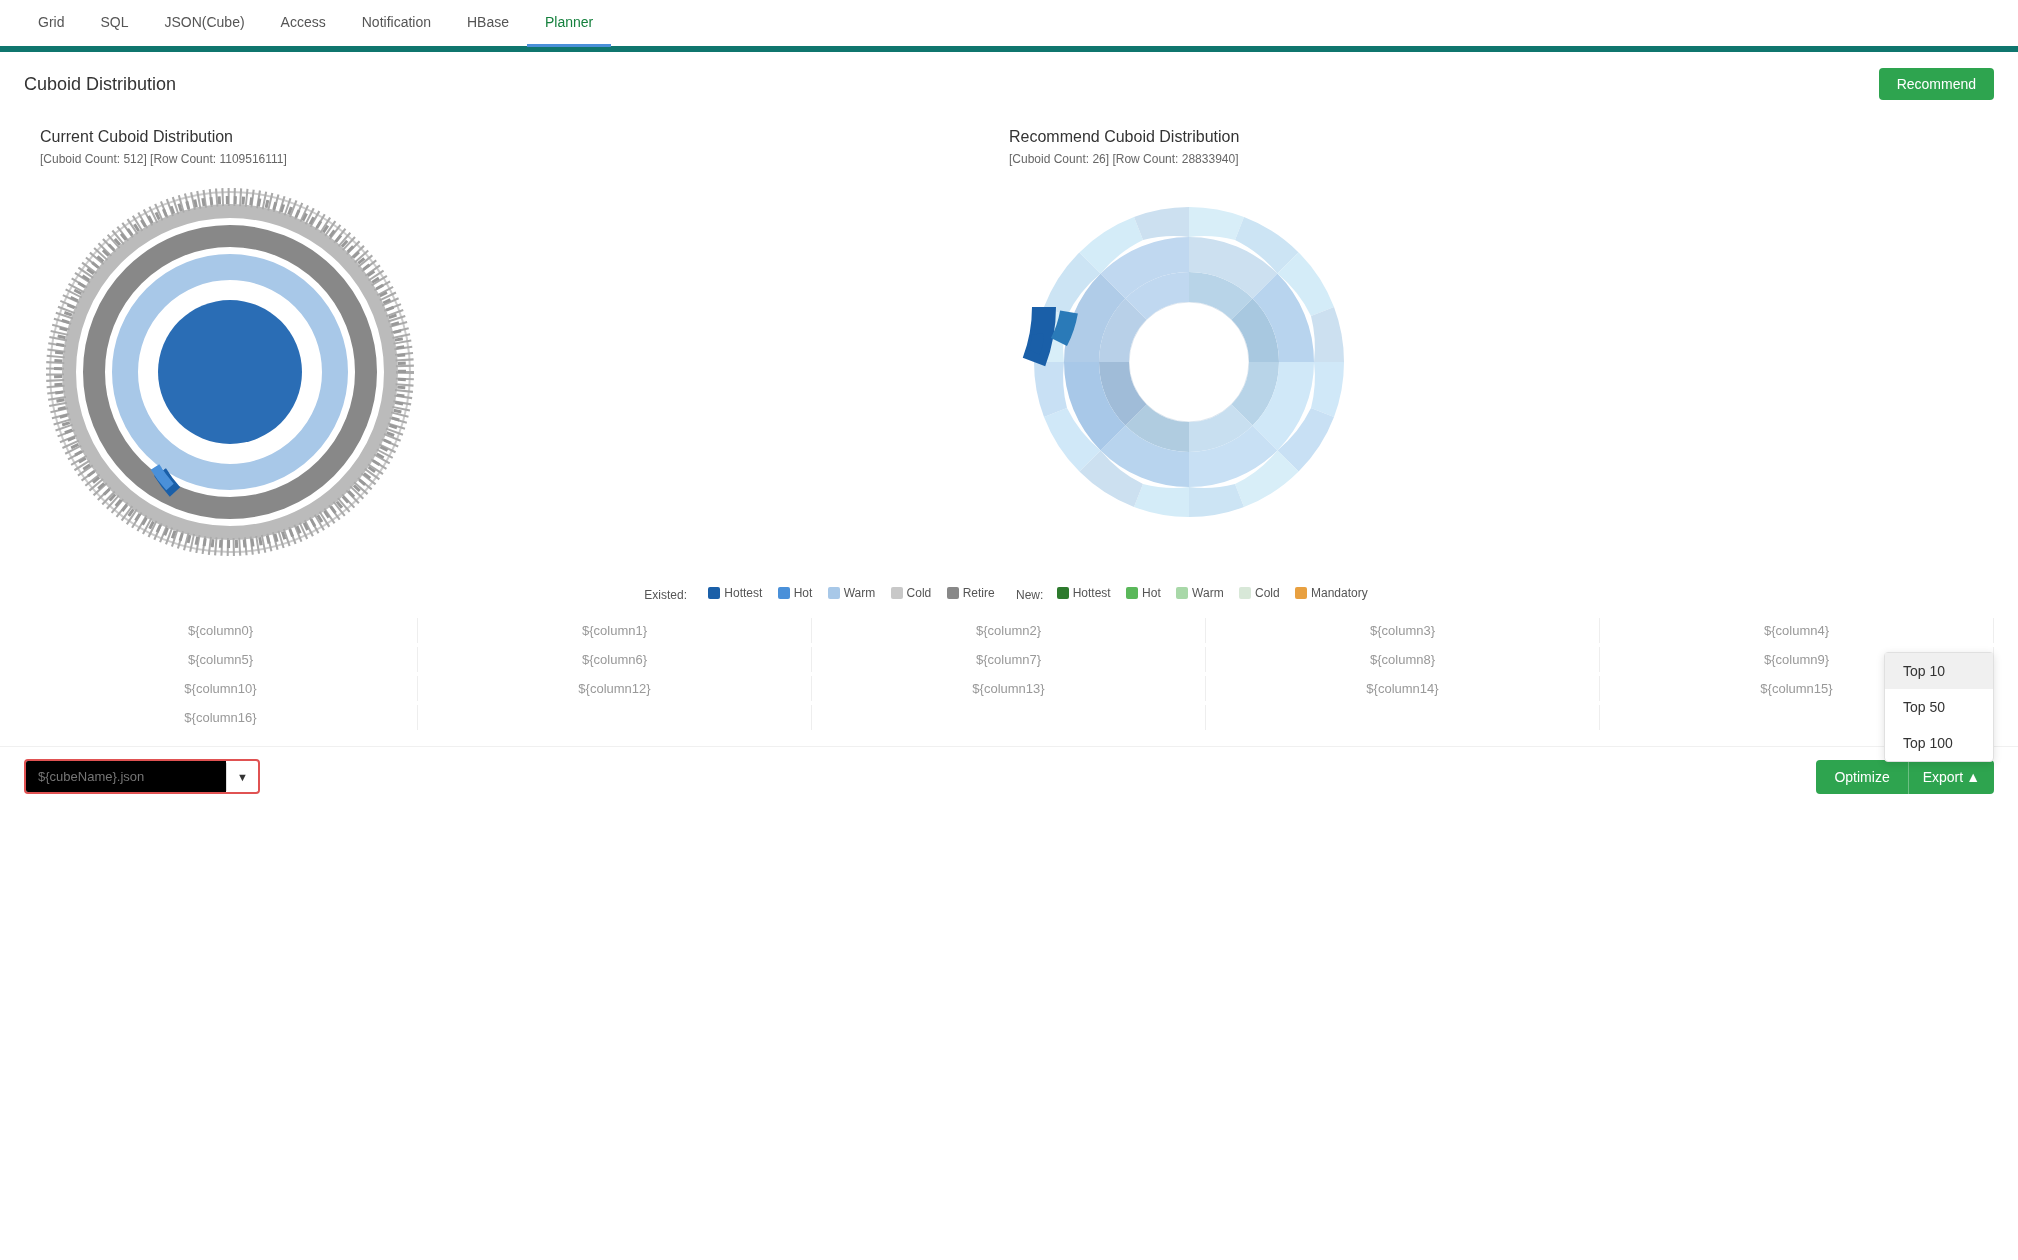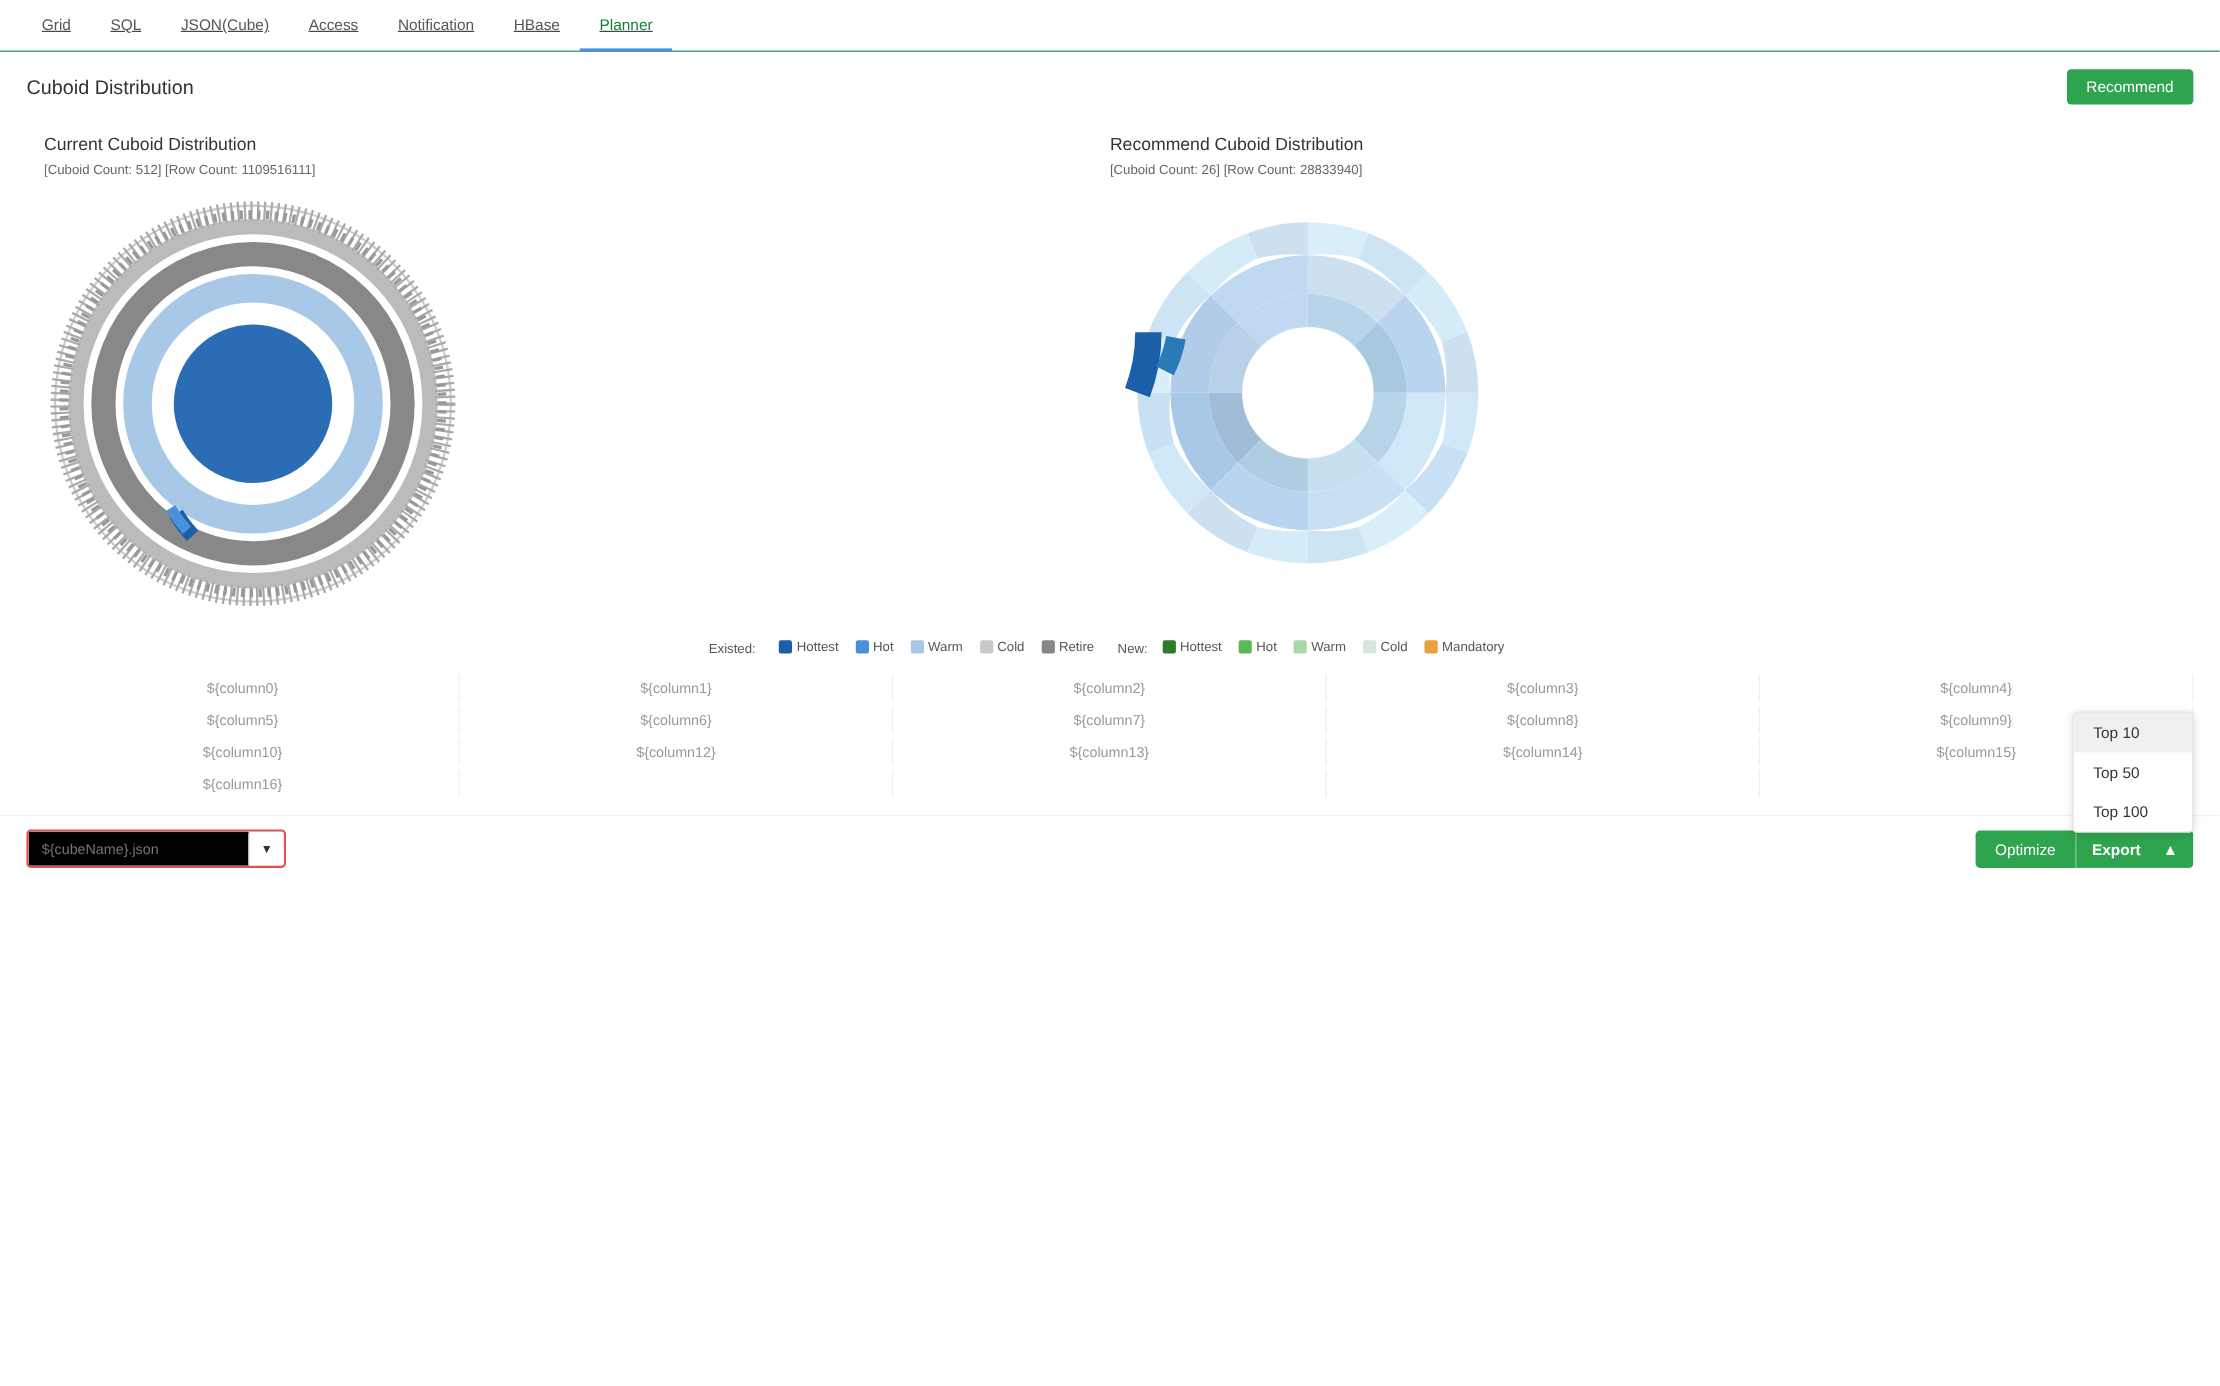--- a/index.html
+++ b/index.html
@@ -1,19 +1,19 @@
 <!DOCTYPE html>
 <html><head>
   <meta charset="utf-8">
   <style>
     * { box-sizing: border-box; margin: 0; padding: 0; }
     body { font-family: -apple-system, BlinkMacSystemFont, 'Segoe UI', Arial, sans-serif; background: #fff; color: #333; font-size: 14px; }
 
     
-    .nav-tabs { display: flex; border-bottom: 1px solid #0f766e; padding: 0 20px; text-decoration: underline; }
+    .nav-tabs { display: flex; border-bottom: 6px solid #0f766e; padding: 0 20px; }
     .nav-tab { padding: 14px 18px; cursor: pointer; color: #555; font-size: 14px; border-bottom: 3px solid transparent; margin-bottom: -1px; }
     .nav-tab.active { color: #15803d; border-bottom: 3px solid #4a90d9; font-weight: 500; }
 
     
     .page-header { display: flex; align-items: center; justify-content: space-between; padding: 16px 24px 8px; }
     .page-title { font-size: 18px; font-weight: 500; color: #333; }
     .btn-recommend { background: #2ea44f; color: #fff; border: none; border-radius: 4px; padding: 8px 18px; font-size: 14px; cursor: pointer; }
 
     
     .charts-area { display: flex; justify-content: space-around; padding: 20px 40px 10px; }
@@ -35,21 +35,21 @@
     .col-cell { text-align: center; padding: 5px 4px; font-size: 13px; color: #999; border-right: 1px solid #eee; }
     .col-cell:last-child { border-right: none; }
 
     
     .bottom-bar { display: flex; align-items: center; justify-content: space-between; padding: 12px 24px; border-top: 1px solid #f0f0f0; position: relative; margin-top: 6px; }
     .file-select-wrapper { display: flex; align-items: center; border: 2px solid #e05252; border-radius: 4px; overflow: hidden; min-width: 220px; }
     .file-select { flex: 1; padding: 8px 12px; border: none; outline: none; font-size: 13px; color: #999; background: #000000; cursor: pointer; }
     .file-select-arrow { padding: 8px 10px; background: #fff; border-left: 1px solid #ddd; cursor: pointer; font-size: 11px; }
     .bottom-right { display: flex; align-items: center; gap: 0; position: relative; }
     .btn-optimize { background: #2ea44f; color: #fff; border: none; padding: 9px 18px; font-size: 14px; cursor: pointer; border-radius: 4px 0 0 4px; }
-    .btn-export { background: #2ea44f; color: #fff; border: none; padding: 9px 14px; font-size: 14px; cursor: pointer; border-radius: 0 4px 4px 0; border-left: 1px solid rgba(255,255,255,0.3); display: flex; align-items: center; gap: 20px; font-weight: bold; }
+    .btn-export { background: #2ea44f; color: #fff; border: none; padding: 9px 14px; font-size: 14px; cursor: pointer; border-radius: 0 4px 4px 0; border-left: 1px solid rgba(255,255,255,0.3); display: flex; align-items: center; gap: 3px; }
 
     
     .dropdown-popup { position: absolute; bottom: 32px; right: 0; background: #fff; border: 1px solid #e0e0e0; border-radius: 4px; box-shadow: 0 2px 8px rgba(0,0,0,0.12); z-index: 100; min-width: 110px; }
     .dropdown-item { padding: 10px 18px; cursor: pointer; font-size: 14px; color: #333; }
     .dropdown-item.selected { background: #f0f0f0; font-weight: 500; }
   </style>
 </head>
 <body>
 
 <nav>

